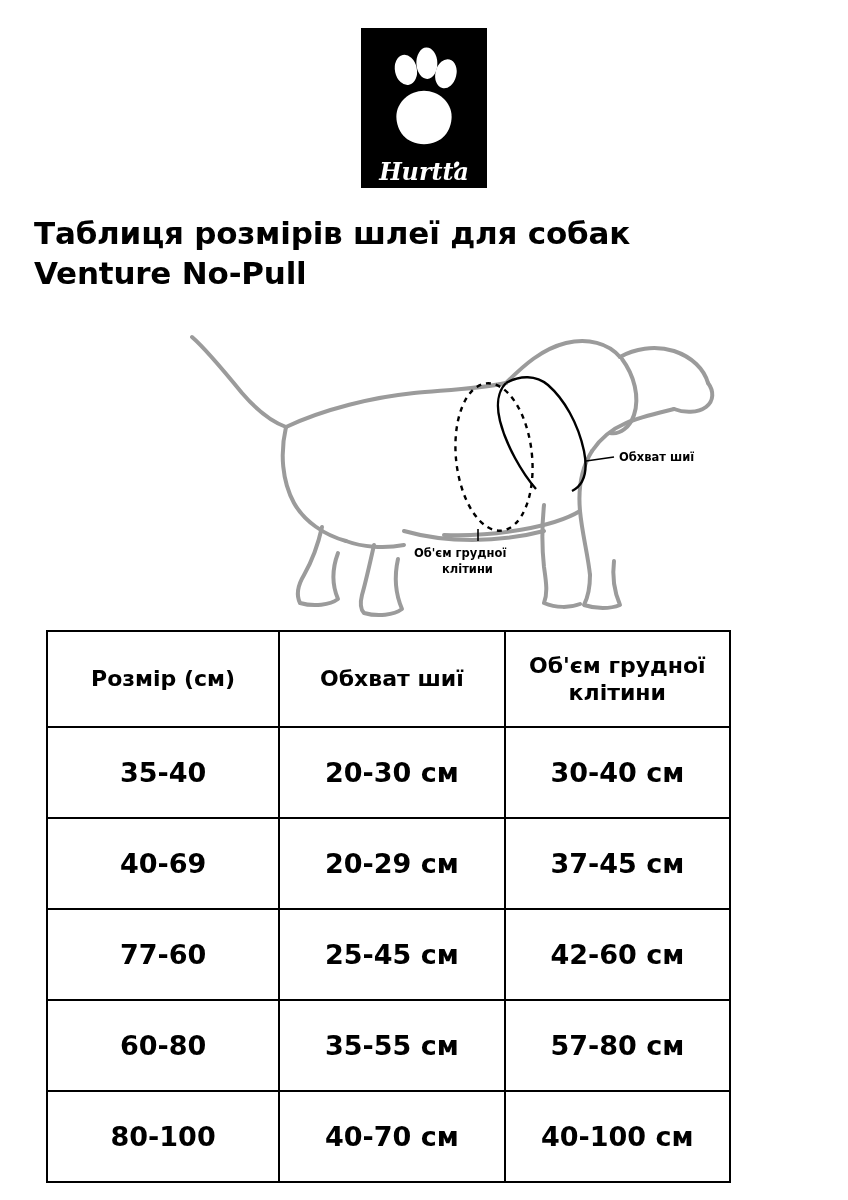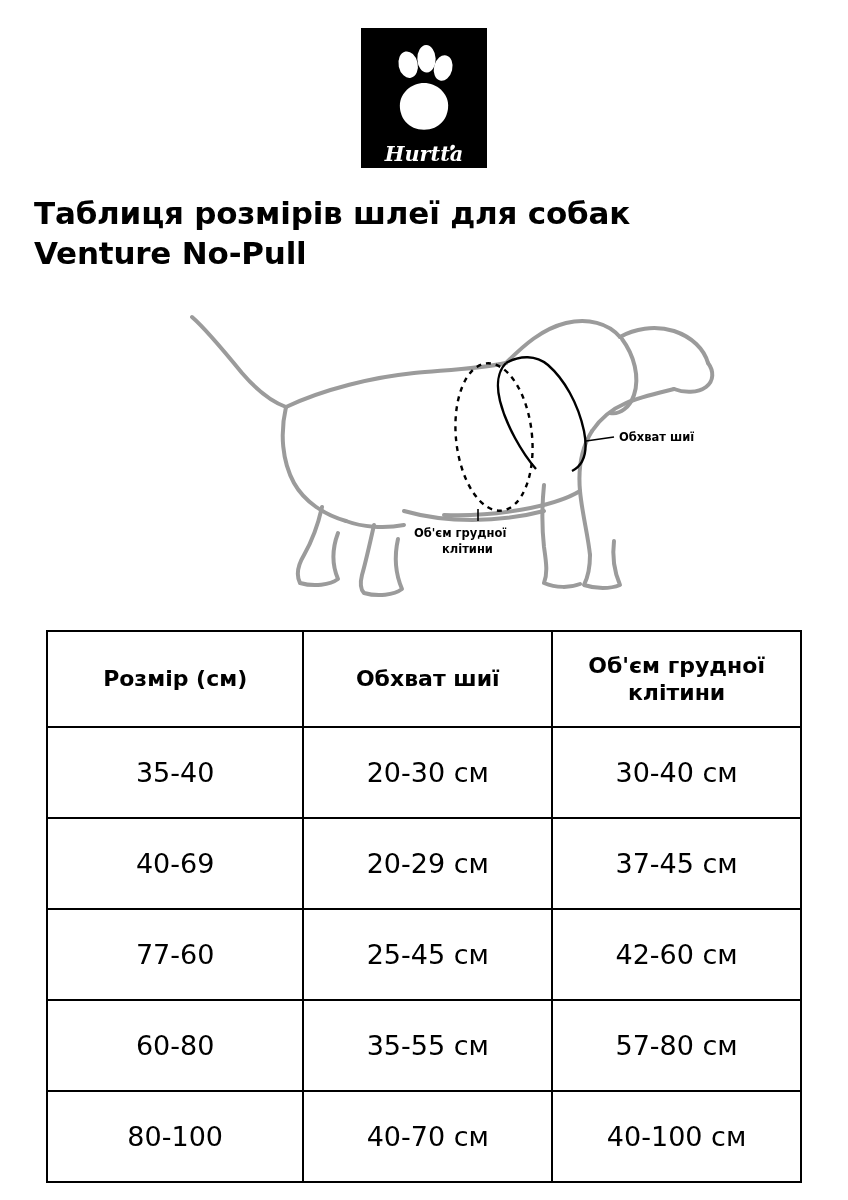--- a/index.html
+++ b/index.html
@@ -18,21 +18,21 @@
 
   
   .logo-wrap {
     width: 100%;
     display: flex;
     justify-content: center;
     padding-top: 28px;
   }
   .logo {
     width: 126px;
-    height: 140px;
+    height: 160px;
     background: #000000;
     position: relative;
     display: flex;
     flex-direction: column;
     align-items: center;
     justify-content: center;
   }
   .logo svg {
     display: block;
   }
@@ -66,21 +66,21 @@
     font-size: 11.5px;
     font-weight: bold;
     fill: #000000;
   }
 
   
   .table-wrap {
     position: absolute;
     left: 46px;
     top: 630px;
-    width: 756px;
+    width: 685px;
   }
   table.sizes {
     border-collapse: collapse;
     width: 100%;
     table-layout: fixed;
   }
   table.sizes th,
   table.sizes td {
     border: 2px solid #000000;
     text-align: center;
@@ -88,21 +88,21 @@
   }
   table.sizes th {
     font-size: 22px;
     font-weight: bold;
     height: 86px;
     line-height: 1.25;
     padding: 4px 6px;
   }
   table.sizes td {
     font-size: 27px;
-    font-weight: normal;
+    font-weight: bold;
     height: 85px;
     padding: 2px 4px;
   }
   col.c1 { width: 34%; }
   col.c2 { width: 33%; }
   col.c3 { width: 33%; }
 </style>
 </head>
 <body>
 

